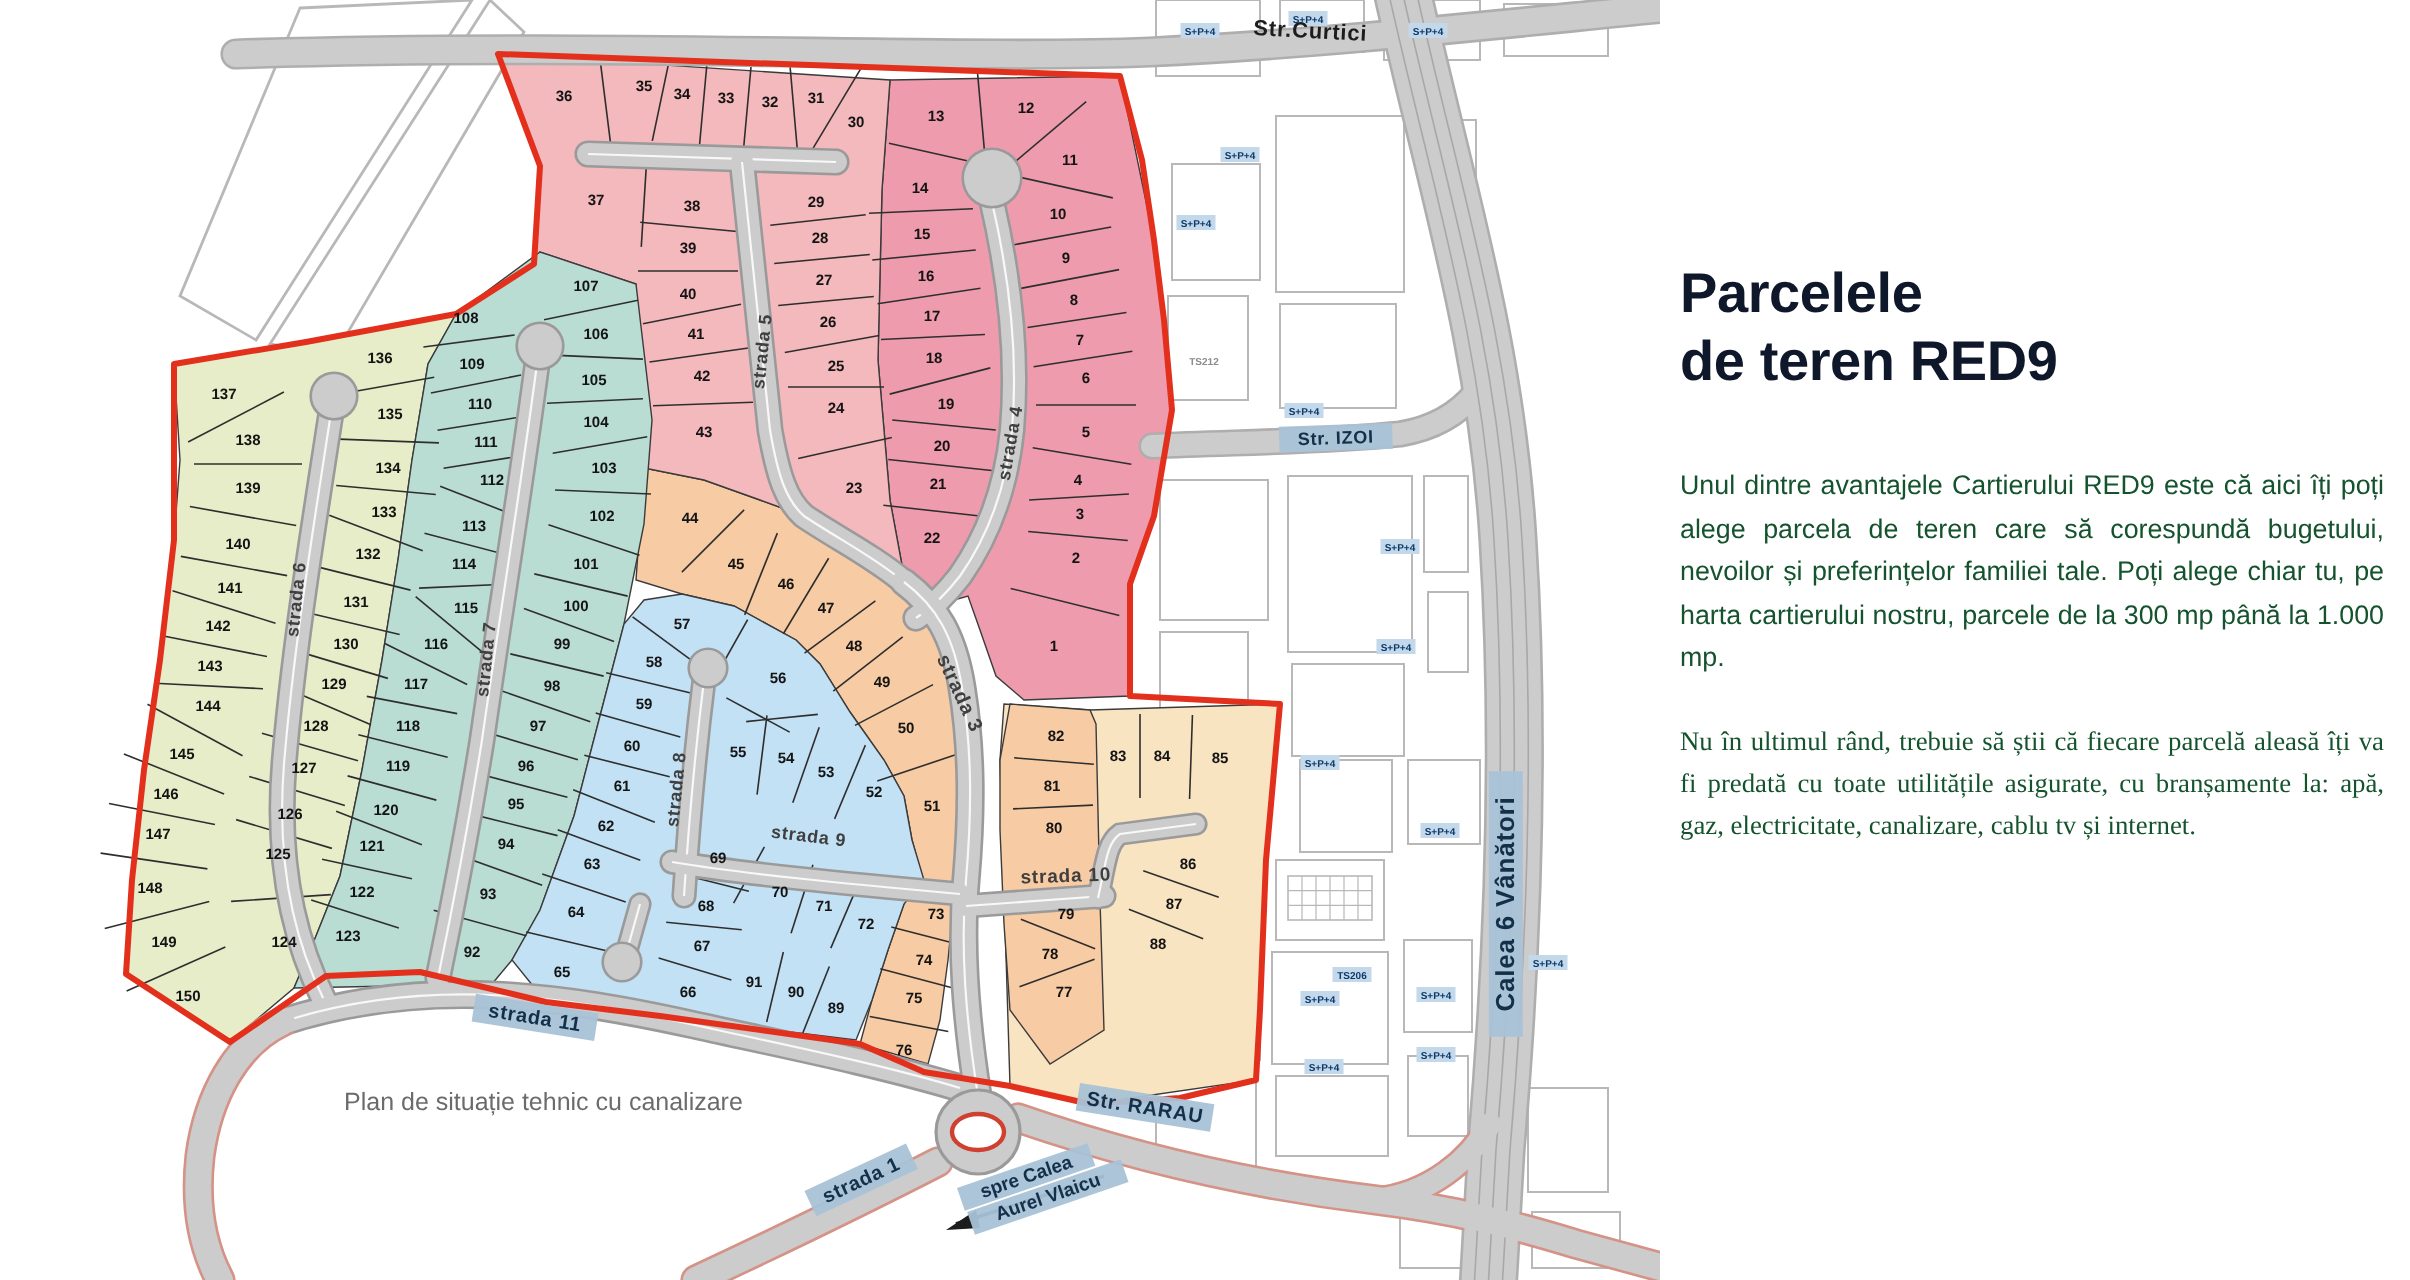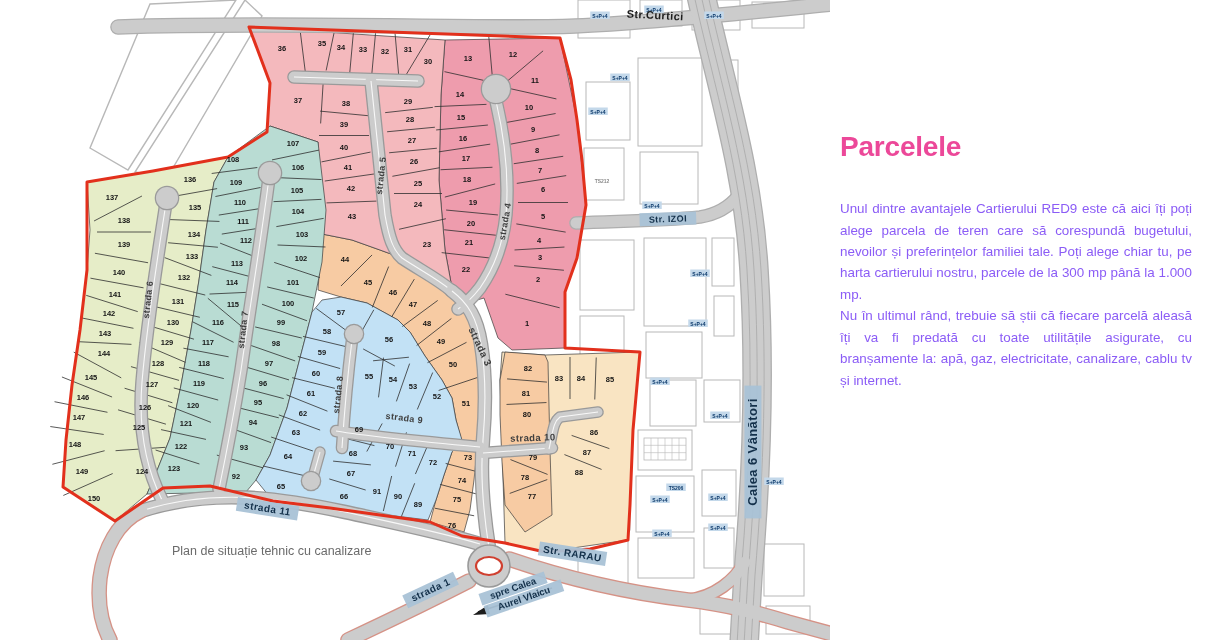--- a/index.html
+++ b/index.html
@@ -1,24 +1,24 @@
 <!DOCTYPE html>
 <html><head>
 <meta charset="utf-8">
 <style>
   html,body{margin:0;padding:0;}
   body{width:1205px;height:640px;position:relative;background:#ffffff;overflow:hidden;
        font-family:"Liberation Sans",sans-serif;}
   #map-wrap{position:absolute;left:0;top:0;width:830px;height:640px;}
   #map-svg{display:block;}
   .panel{position:absolute;left:840px;top:130px;width:352px;}
-  .panel h1{margin:0;font-size:28px;line-height:1.22;font-weight:bold;color:#ec4899;letter-spacing:-0.2px;}
-  .panel p{margin:0;font-size:13.4px;line-height:1.6;color:#8b5cf6;text-align:justify;}
+  .panel h1{margin:0;font-size:28px;line-height:1.22;font-weight:bold;color:#0f172a;letter-spacing:-0.2px;}
+  .panel p{margin:0;font-size:13.4px;line-height:1.6;color:#14532d;text-align:justify;}
   .panel p.first{margin-top:34px;}
-  .panel p.second{}
+  .panel p.second{margin-top:20px;font-family:Liberation Serif, serif;}
   .caption{position:absolute;left:172px;top:544px;font-size:12.5px;color:#6b6b6b;}
 </style>
 </head>
 <body>
 
 <div id="map-wrap">
   <svg id="map-svg" width="830" height="640" viewBox="0 0 830 640" xmlns="http://www.w3.org/2000/svg">
       <g>
         <polygon points="150,4 236,0 128,170 90,148" fill="#fff" stroke="#b8b8b8" stroke-width="1.4"></polygon>
         <polygon points="245,0 262,16 167,178 135,172" fill="#fff" stroke="#b8b8b8" stroke-width="1.4"></polygon>
@@ -522,16 +522,16 @@
         <text x="82" y="473.6" font-size="7.5" font-weight="600" fill="#141414" text-anchor="middle" font-family="&quot;Liberation Sans&quot;,sans-serif">149</text>
         <text x="94" y="500.6" font-size="7.5" font-weight="600" fill="#141414" text-anchor="middle" font-family="&quot;Liberation Sans&quot;,sans-serif">150</text>
       </g>
     </svg>
 </div>
 
 <div class="caption">Plan de situație tehnic cu canalizare</div>
 
 <div class="panel">
   <h1><span>Parcelele</span><br>
-  </h1>
+  <span>de teren RED9</span></h1>
   <p class="first">Unul dintre avantajele Cartierului RED9 este că aici îți poți alege parcela de teren care să corespundă bugetului, nevoilor și preferințelor familiei tale. Poți alege chiar tu, pe harta cartierului nostru, parcele de la 300 mp până la 1.000 mp.</p>
   <p class="second">Nu în ultimul rând, trebuie să știi că fiecare parcelă aleasă îți va fi predată cu toate utilitățile asigurate, cu branșamente la: apă, gaz, electricitate, canalizare, cablu tv și internet.</p>
 </div>
 
 </body></html>

